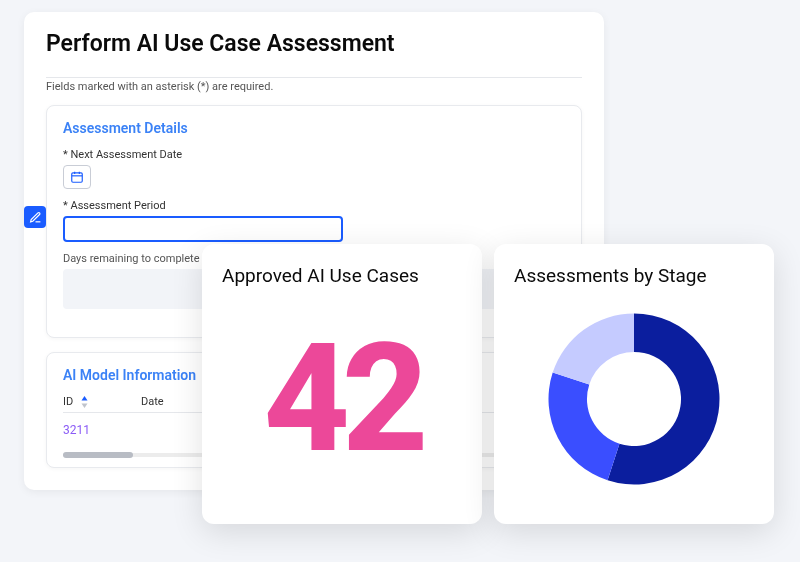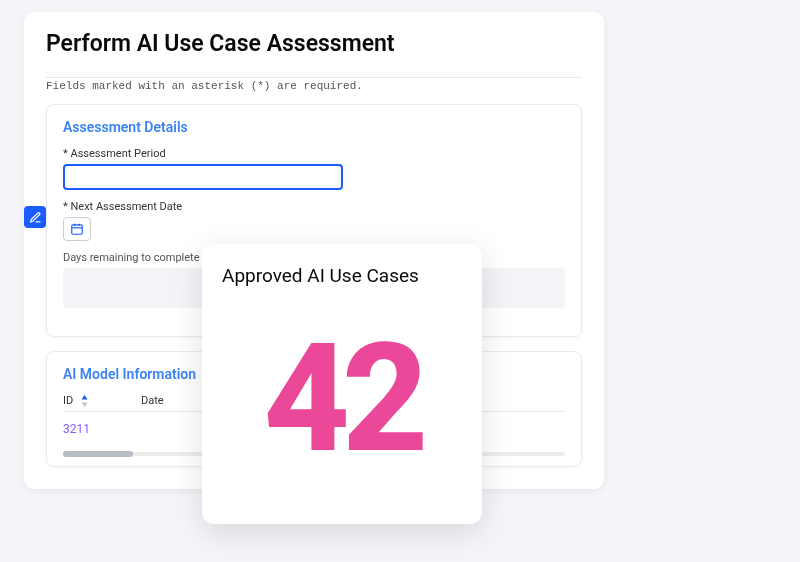--- a/index.html
+++ b/index.html
@@ -41,21 +41,20 @@
     }
     .chevron-down {
       width: 14px;
       height: 14px;
       color: #333;
     }
     .req-note {
       font-size: 11px;
       color: #555;
       padding: 2px 0 12px;
-      font-family: Liberation Mono, monospace;
     }
     .inner-card {
       background: #fff;
       border: 1px solid #e8eaee;
       border-radius: 8px;
       padding: 14px 16px 18px;
       box-shadow: 0 1px 4px rgba(0,0,0,0.04);
       margin-bottom: 14px;
     }
     .inner-title {
@@ -206,36 +205,36 @@
 </head>
 <body>
 
 <div class="form-card">
   <h1 class="page-title">Perform AI Use Case Assessment</h1>
 
   <div class="req-note">Fields marked with an asterisk (*) are required.</div>
 
   <div class="inner-card">
     <div class="inner-title">Assessment Details</div>
-
-    <div class="field-group">
-      <label class="field-label">* Assessment Period</label>
-      <input type="text" class="text-input" value="" style="">
-    </div>
 
     <div class="field-group">
       <label class="field-label">* Next Assessment Date</label>
       <div class="date-input">
         <svg viewBox="0 0 24 24" fill="none" stroke="currentColor" stroke-width="2">
             <rect x="3" y="5" width="18" height="16" rx="2"></rect>
             <line x1="3" y1="10" x2="21" y2="10"></line>
             <line x1="8" y1="3" x2="8" y2="7"></line>
             <line x1="16" y1="3" x2="16" y2="7"></line>
           </svg>
       </div>
+    </div>
+
+    <div class="field-group">
+      <label class="field-label">* Assessment Period</label>
+      <input type="text" class="text-input" value="" style="">
     </div>
 
     <div class="field-group">
       <div class="days-label">Days remaining to complete this assessment</div>
       <div class="days-box"></div>
     </div>
   </div>
 
   <div class="table-card">
     <div class="inner-title">AI Model Information</div>
@@ -265,13 +264,23 @@
       <path d="M16.5 3.5a2.1 2.1 0 1 1 3 3L7 19l-4 1 1-4Z"></path>
     </svg>
 </div>
 
 <div class="dash-row">
   <div class="dash-card">
     <div class="dash-title">Approved AI Use Cases</div>
     <div class="big-number">42</div>
   </div>
 
+  <div class="dash-card">
+    <div class="dash-title">Assessments by Stage</div>
+    <div class="donut-wrap">
+      <svg class="donut" id="donut-svg" viewBox="0 0 100 100">
+          <path d="M 50 5 A 45 45 0 1 1 36.09423525312735 92.79754323328191 L 42.35182938922004 73.53864877830505 A 24.750000000000004 24.750000000000004 0 1 0 50 25.249999999999996 Z" fill="#0b1e9e"></path>
+          <path d="M 36.09423525312735 92.79754323328191 A 45 45 0 0 1 7.202456766718093 36.09423525312735 L 26.461351221694947 42.35182938922004 A 24.750000000000004 24.750000000000004 0 0 0 42.35182938922004 73.53864877830505 Z" fill="#3a4eff"></path>
+          <path d="M 7.202456766718093 36.09423525312735 A 45 45 0 0 1 49.99999999999999 5 L 49.99999999999999 25.249999999999996 A 24.750000000000004 24.750000000000004 0 0 0 26.461351221694947 42.35182938922004 Z" fill="#c5cbff"></path>
+        </svg>
+    </div>
+  </div>
 </div>
 
 </body></html>

